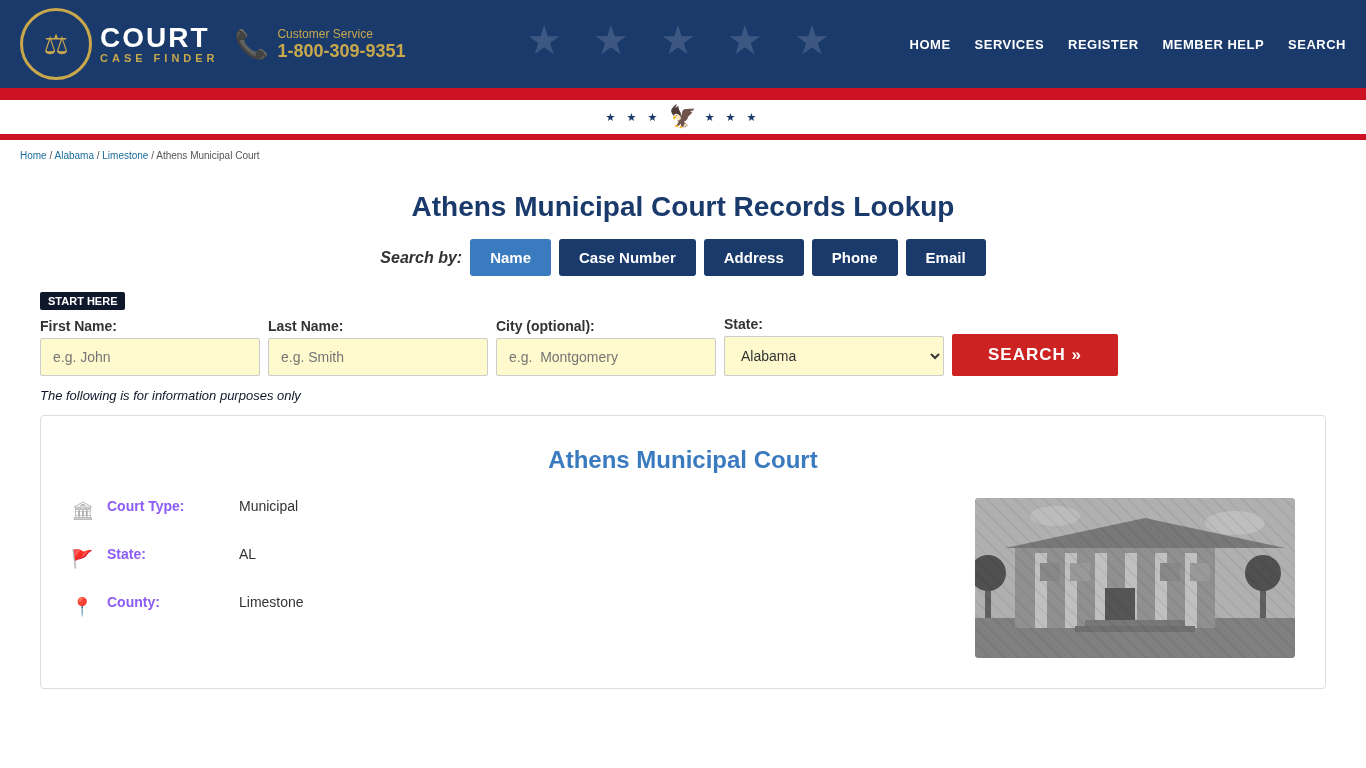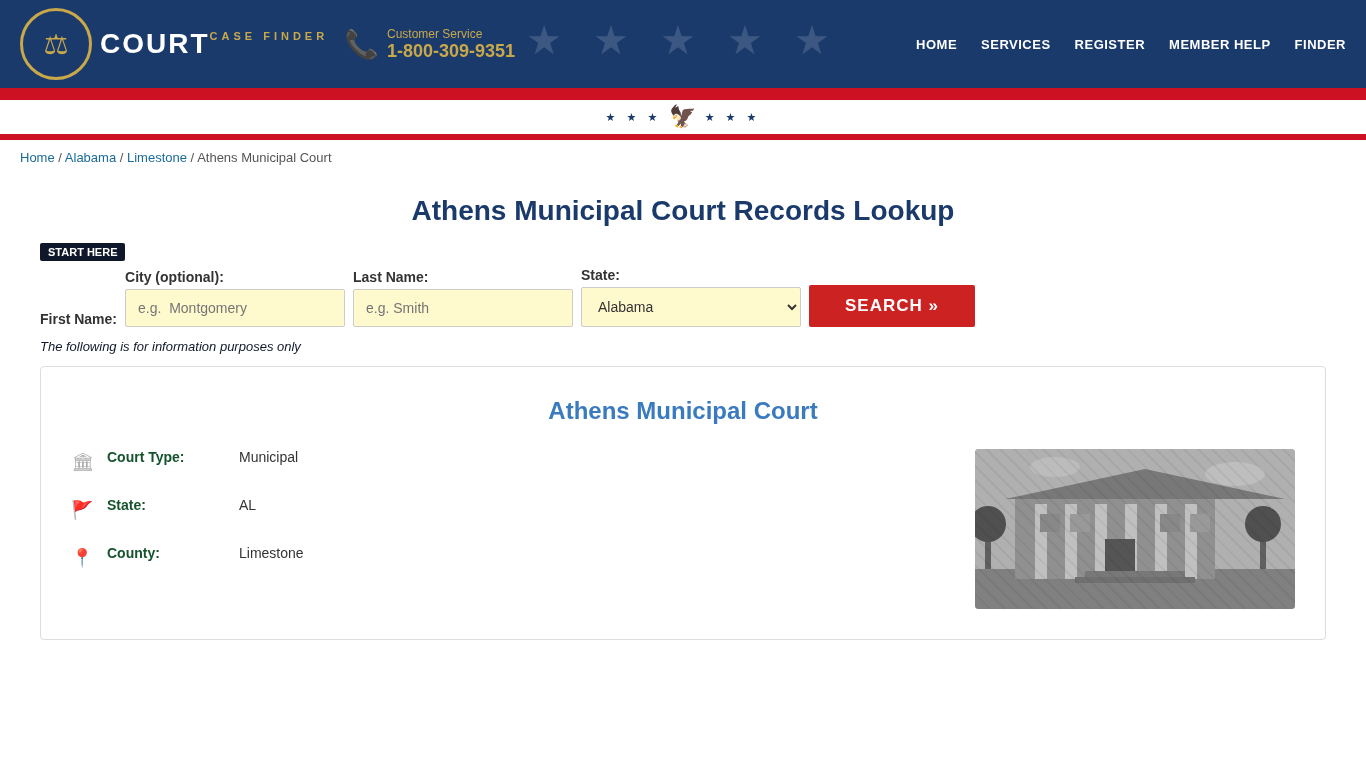--- a/index.html
+++ b/index.html
@@ -31,21 +31,21 @@
       border: 3px solid #c8a84b;
       background: #1a3a6b;
       display: flex;
       align-items: center;
       justify-content: center;
       color: #c8a84b;
       font-size: 28px;
     }
     .logo-text-area {
       display: flex;
-      flex-direction: row;
+      flex-direction: column;
     }
     .logo-court {
       font-size: 28px;
       font-weight: 900;
       color: #fff;
       letter-spacing: 2px;
       line-height: 1;
     }
     .logo-case-finder {
       font-size: 11px;
@@ -133,21 +133,21 @@
       letter-spacing: 4px;
     }
     .red-stripe {
       background: #cc1122;
       height: 6px;
     }
 
     
     .breadcrumb {
       padding: 10px 20px;
-      font-size: 13px;
+      font-size: 10px;
       color: #555;
     }
     .breadcrumb a {
       color: #1a6b9b;
       text-decoration: none;
     }
     .breadcrumb span { color: #555; }
 
     
     .main-content {
@@ -293,21 +293,21 @@
     }
     .detail-icon {
       color: #aaa;
       font-size: 18px;
       width: 24px;
       text-align: center;
       margin-top: 2px;
     }
     .detail-label {
       font-weight: bold;
-      color: #14532d;
+      color: #8b5cf6;
       min-width: 120px;
     }
     .detail-value {
       color: #333;
     }
     .court-image-placeholder {
       width: 320px;
       height: 160px;
       background: linear-gradient(135deg, #888 0%, #aaa 30%, #999 60%, #777 100%);
       border-radius: 4px;
@@ -359,21 +359,21 @@
 
   <div class="header-stars">
     <span class="star-bg">★ ★ ★ ★ ★</span>
   </div>
 
   <nav class="nav-links">
     <a href="#">HOME</a>
     <a href="#">SERVICES</a>
     <a href="#">REGISTER</a>
     <a href="#">MEMBER HELP</a>
-    <a href="#">FINDER</a>
+    <a href="#">SEARCH</a>
   </nav>
 </header>
 
 <div class="wave-bar"></div>
 <div class="eagle-bar">
   <div class="eagle-area">
     <span class="eagle-stars">★ ★ ★</span>
     <span class="eagle-icon">🦅</span>
     <span class="eagle-stars">★ ★ ★</span>
   </div>
@@ -387,34 +387,43 @@
   <span> / </span>
   <a href="#">Limestone</a>
   <span> / </span>
   <span>Athens Municipal Court</span>
 </div>
 
 <div class="main-content">
 
   <h1 class="page-title">Athens Municipal Court Records Lookup</h1>
 
+  <div class="search-by-row">
+    <span class="search-by-label">Search by:</span>
+    <button class="search-btn active">Name</button>
+    <button class="search-btn inactive">Case Number</button>
+    <button class="search-btn inactive">Address</button>
+    <button class="search-btn inactive">Phone</button>
+    <button class="search-btn inactive">Email</button>
+  </div>
 
   <div>
     <div class="start-here-badge">START HERE</div>
     <div class="form-row">
       <div class="form-group">
         <label>First Name:</label>
+        <input class="form-input" type="text" placeholder="e.g. John" style="">
+      </div>
+      <div class="form-group">
+        <label>Last Name:</label>
+        <input class="form-input" type="text" placeholder="e.g. Smith" style="">
       </div>
       <div class="form-group">
         <label>City (optional):</label>
         <input class="form-input form-input-city" type="text" placeholder="e.g.  Montgomery" style="">
-      </div>
-      <div class="form-group">
-        <label>Last Name:</label>
-        <input class="form-input" type="text" placeholder="e.g. Smith" style="">
       </div>
       <div class="form-group">
         <label>State:</label>
         <select class="form-select">
           <option>Alabama</option>
           <option>Alaska</option>
           <option>Arizona</option>
           <option>Arkansas</option>
           <option>California</option>
           <option>Colorado</option>

